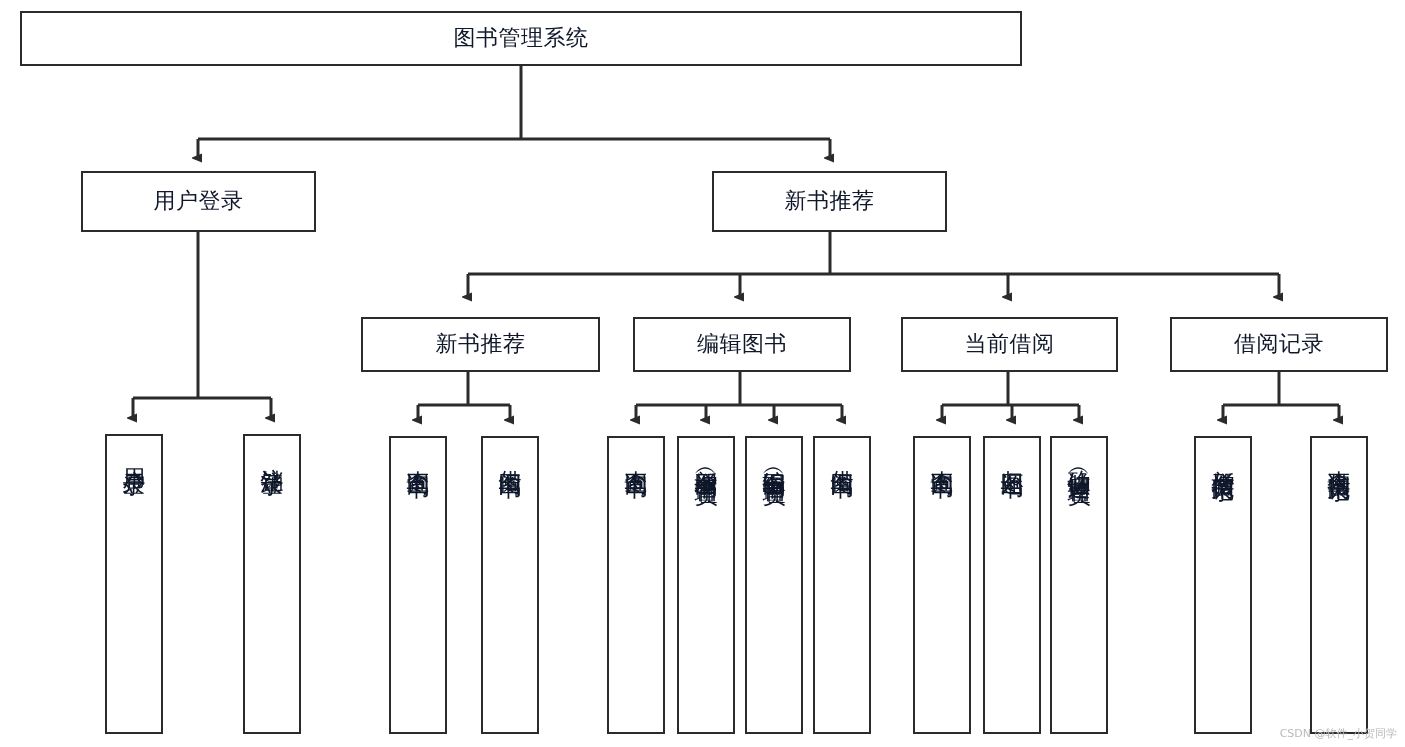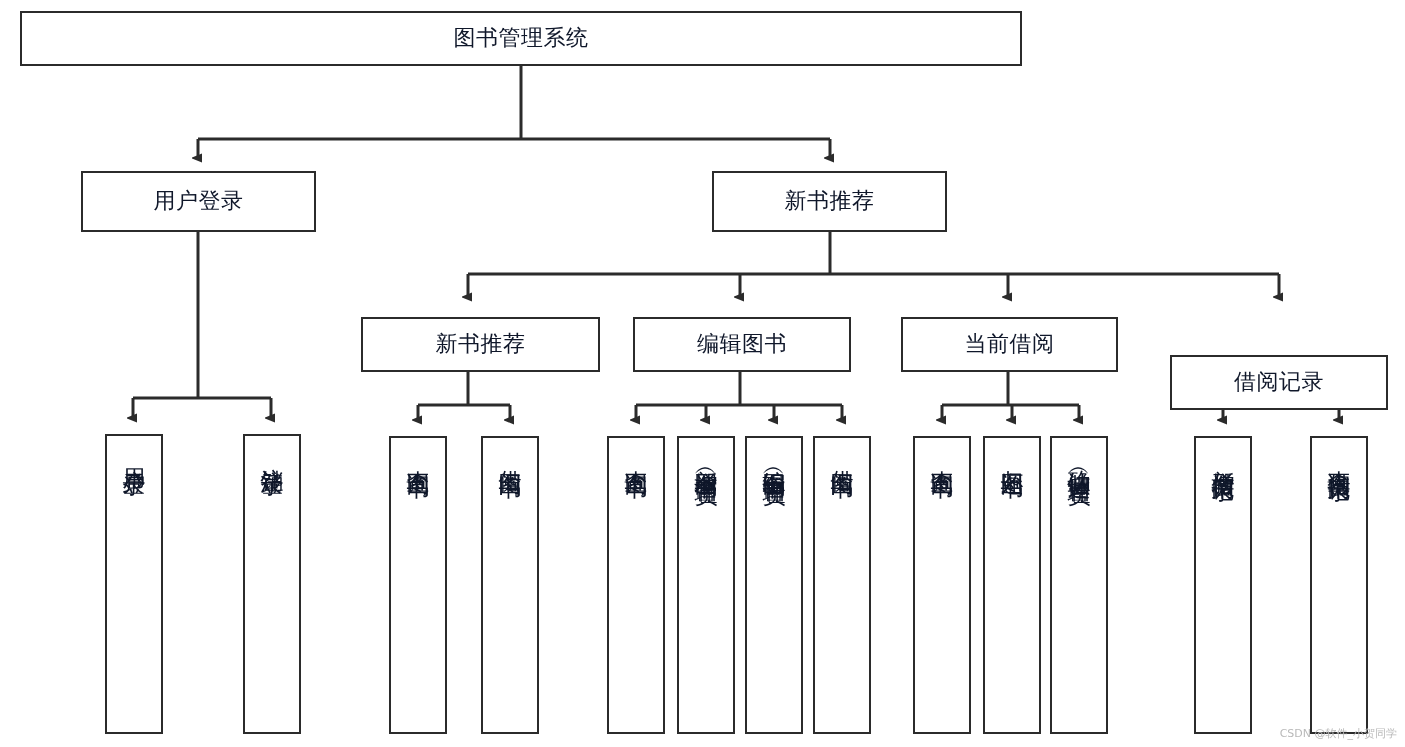--- a/index.html
+++ b/index.html
@@ -121,21 +121,21 @@
 
   <div class="node" style="left:361px;top:317px;width:239px;height:55px;">
     <span class="lbl">新书推荐</span>
   </div>
   <div class="node" style="left:633px;top:317px;width:218px;height:55px;">
     <span class="lbl">编辑图书</span>
   </div>
   <div class="node" style="left:901px;top:317px;width:217px;height:55px;">
     <span class="lbl">当前借阅</span>
   </div>
-  <div class="node" style="left:1170px;top:317px;width:218px;height:55px;margin-top:38px;">
+  <div class="node" style="left:1170px;top:317px;width:218px;height:55px;">
     <span class="lbl">借阅记录</span>
   </div>
 
   <div class="node vert" style="left:105px;top:434px;width:58px;height:300px;">
     <span class="lbl">用户登录</span>
   </div>
   <div class="node vert" style="left:243px;top:434px;width:58px;height:300px;">
     <span class="lbl">注销登录</span>
   </div>
 

